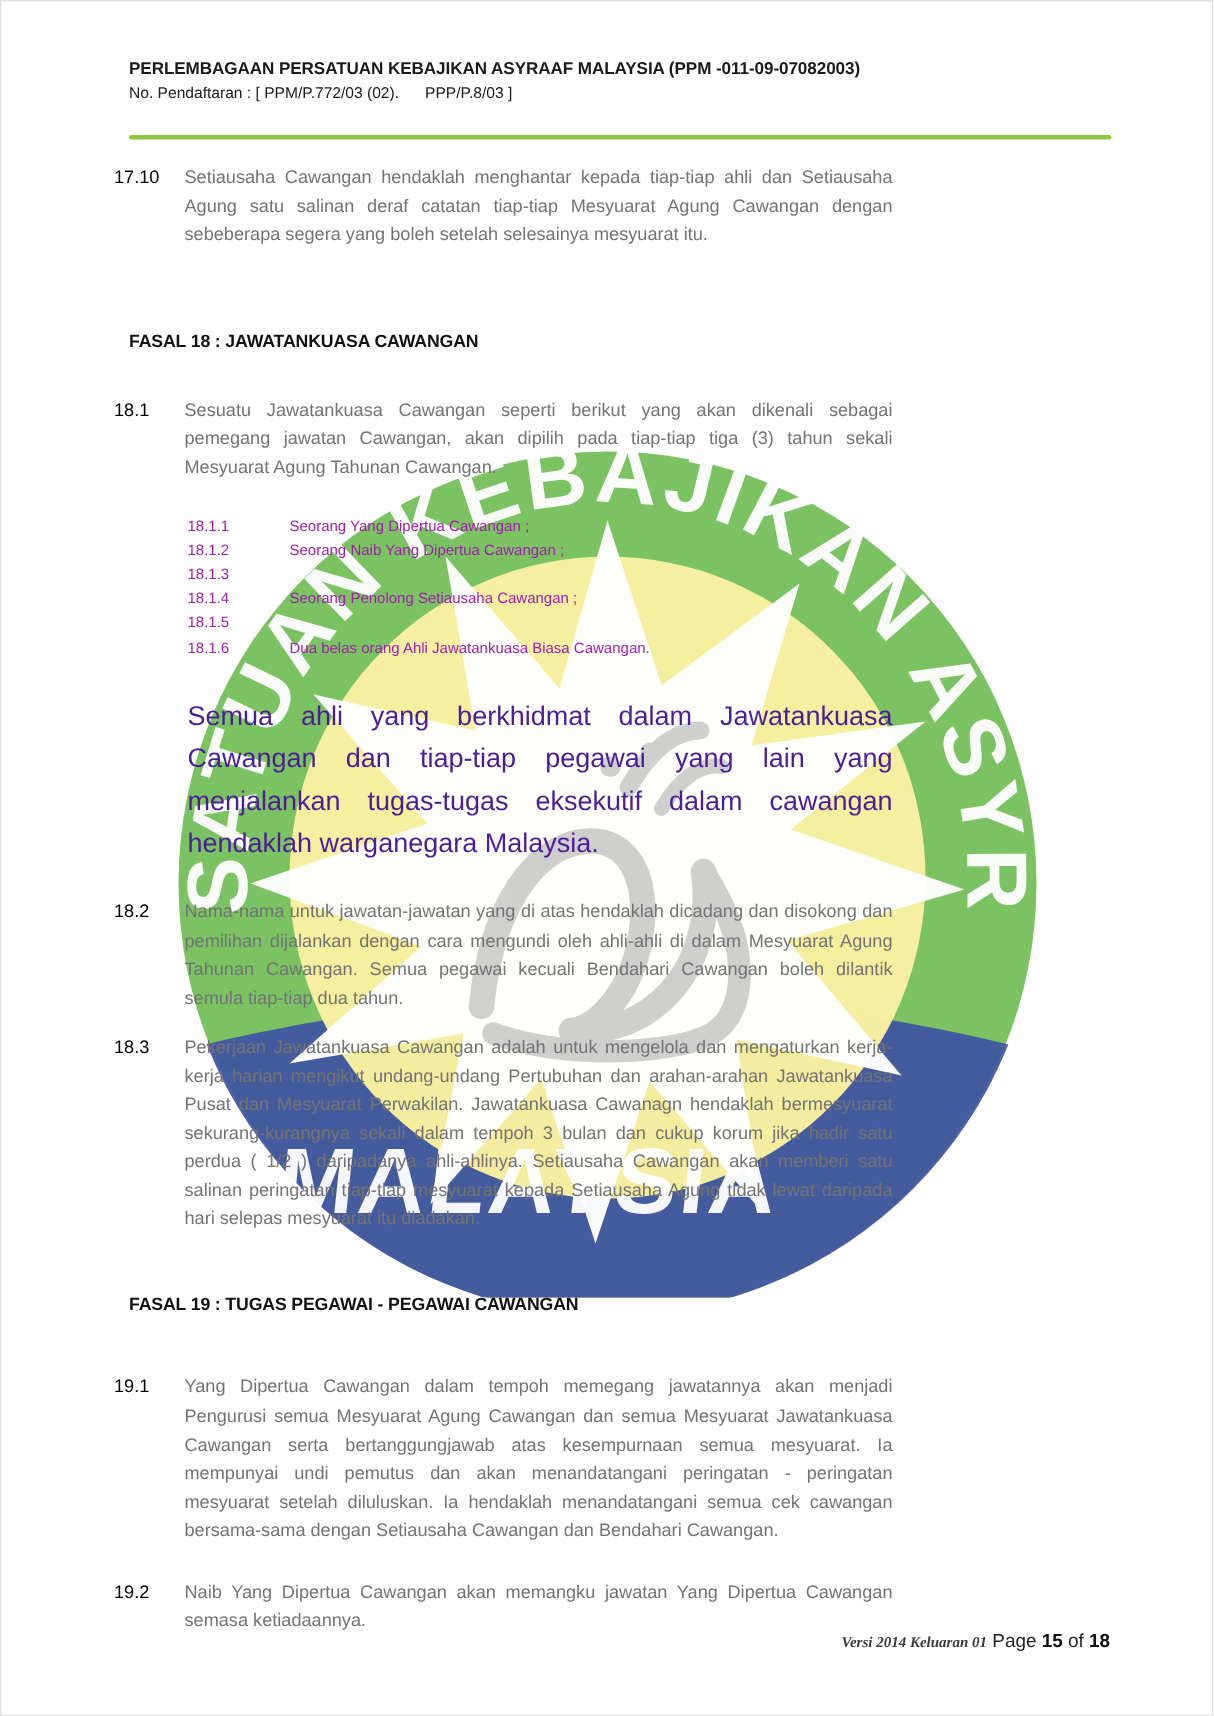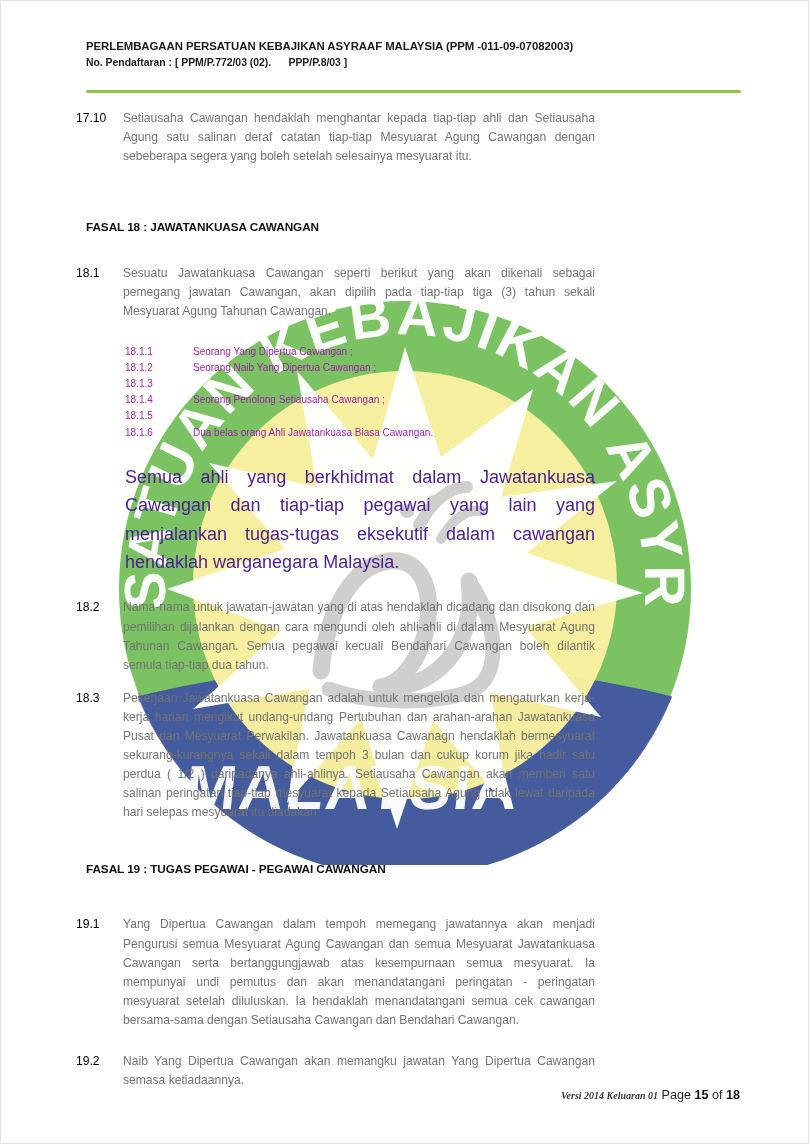--- a/index.html
+++ b/index.html
@@ -56,21 +56,21 @@
   .doc-header .title {
     font-size: 11.4px;
     font-weight: bold;
     letter-spacing: -0.05px;
     color: #1a1a1a;
     line-height: 1.35;
     white-space: nowrap;
   }
   .doc-header .subtitle {
     font-size: 10.4px;
-    font-weight: bold;
+    font-weight: normal;
     color: #1a1a1a;
     margin-top: 2px;
     line-height: 1.35;
     white-space: pre;
   }
   .header-rule {
     position: absolute;
     left: 85px;
     top: 89px;
     width: 655px;

